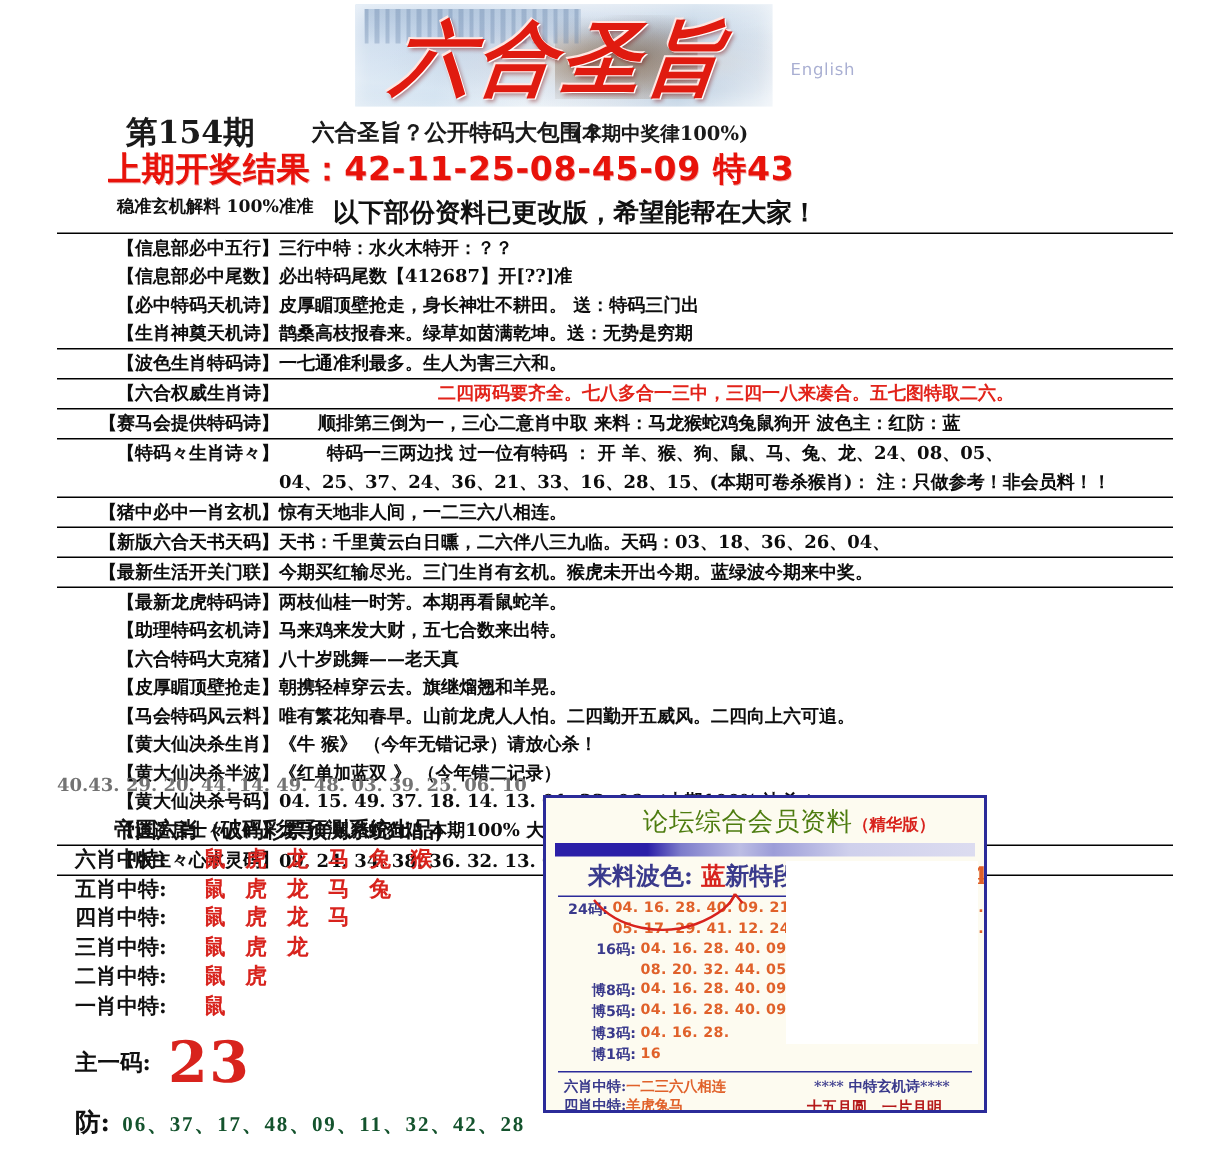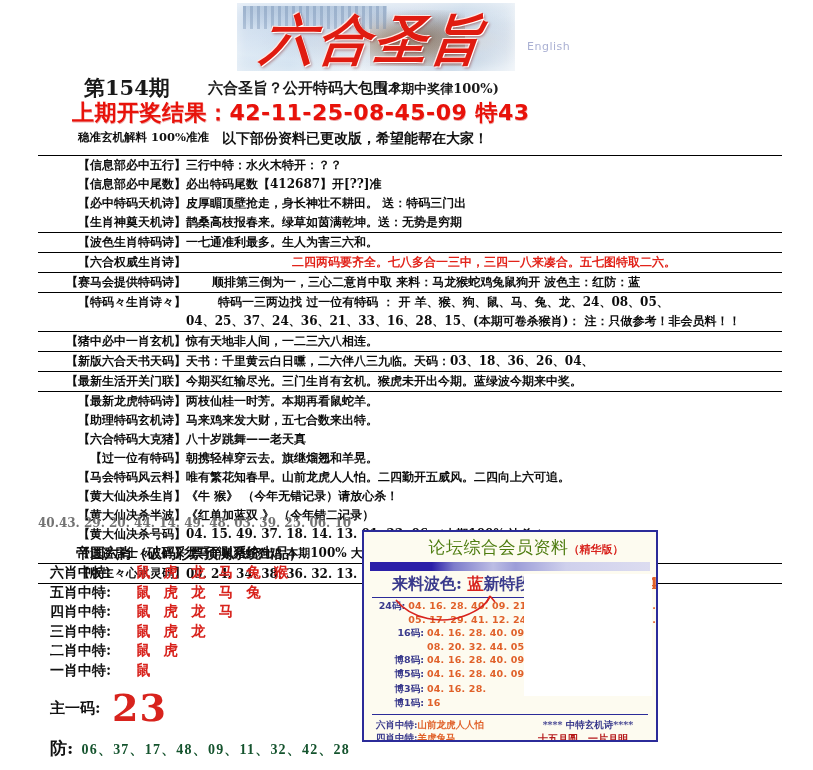--- a/index.html
+++ b/index.html
@@ -156,21 +156,21 @@
     top: 0;
     font-size: 11.5px;
     font-weight: bold;
     color: #111;
     white-space: nowrap;
   }
   .subhead-right {
     position: absolute;
     left: 222px;
     top: 0;
-    font-size: 14px;
+    font-size: 17px;
     font-weight: bold;
     color: #111;
     white-space: nowrap;
   }
 
   
   .main-table {
     position: absolute;
     left: 38px;
     top: 155px;
@@ -498,21 +498,21 @@
       </tr>
       <tr>
         <td class="lbl-cell">【助理特码玄机诗】</td>
         <td class="val-cell">马来鸡来发大财，五七合数来出特。</td>
       </tr>
       <tr>
         <td class="lbl-cell">【六合特码大克猪】</td>
         <td class="val-cell">八十岁跳舞——老天真</td>
       </tr>
       <tr>
-        <td class="lbl-cell">【过一位有特码】</td>
+        <td class="lbl-cell">【皮厚睸顶壁抢走】</td>
         <td class="val-cell">朝携轻棹穿云去。旗继熘翘和羊晃。</td>
       </tr>
       <tr>
         <td class="lbl-cell">【马会特码风云料】</td>
         <td class="val-cell">唯有繁花知春早。山前龙虎人人怕。二四勤开五威风。二四向上六可追。</td>
       </tr>
       <tr>
         <td class="lbl-cell">【黄大仙决杀生肖】</td>
         <td class="val-cell">《牛   猴》      （今年无错记录）请放心杀！</td>
       </tr>
@@ -617,21 +617,21 @@
         <span class="n">04. 16. 28.</span>
       </div>
       <div class="mb-numrow">
         <span class="k">博1码:</span>
         <span class="n">16</span>
       </div>
     </div>
   <div class="mb-divider2"></div>
   <div class="mb-footer">
     <div class="mb-foot-left" id="mb-foot-left">
-        <div class="mb-foot-row"><span>六肖中特:</span><span class="z">山前龙虎人人怕</span></div>
+        <div class="mb-foot-row"><span>六肖中特:</span><span class="z">一二三六八相连</span></div>
         <div class="mb-foot-row"><span>四肖中特:</span><span class="z">羊虎兔马</span></div>
         <div class="mb-foot-row"><span>两肖中特:</span><span class="z">羊虎</span></div>
       </div>
     <div class="mb-foot-right">
       <div class="mb-foot-title">****  中特玄机诗****</div>
       <div class="mb-poem">十五月圆，一片月明。</div>
       <div class="mb-poem">到首短箭，鸡飞肉跳。</div>
     </div>
   </div>
   <div class="mb-whitepatch"></div>

